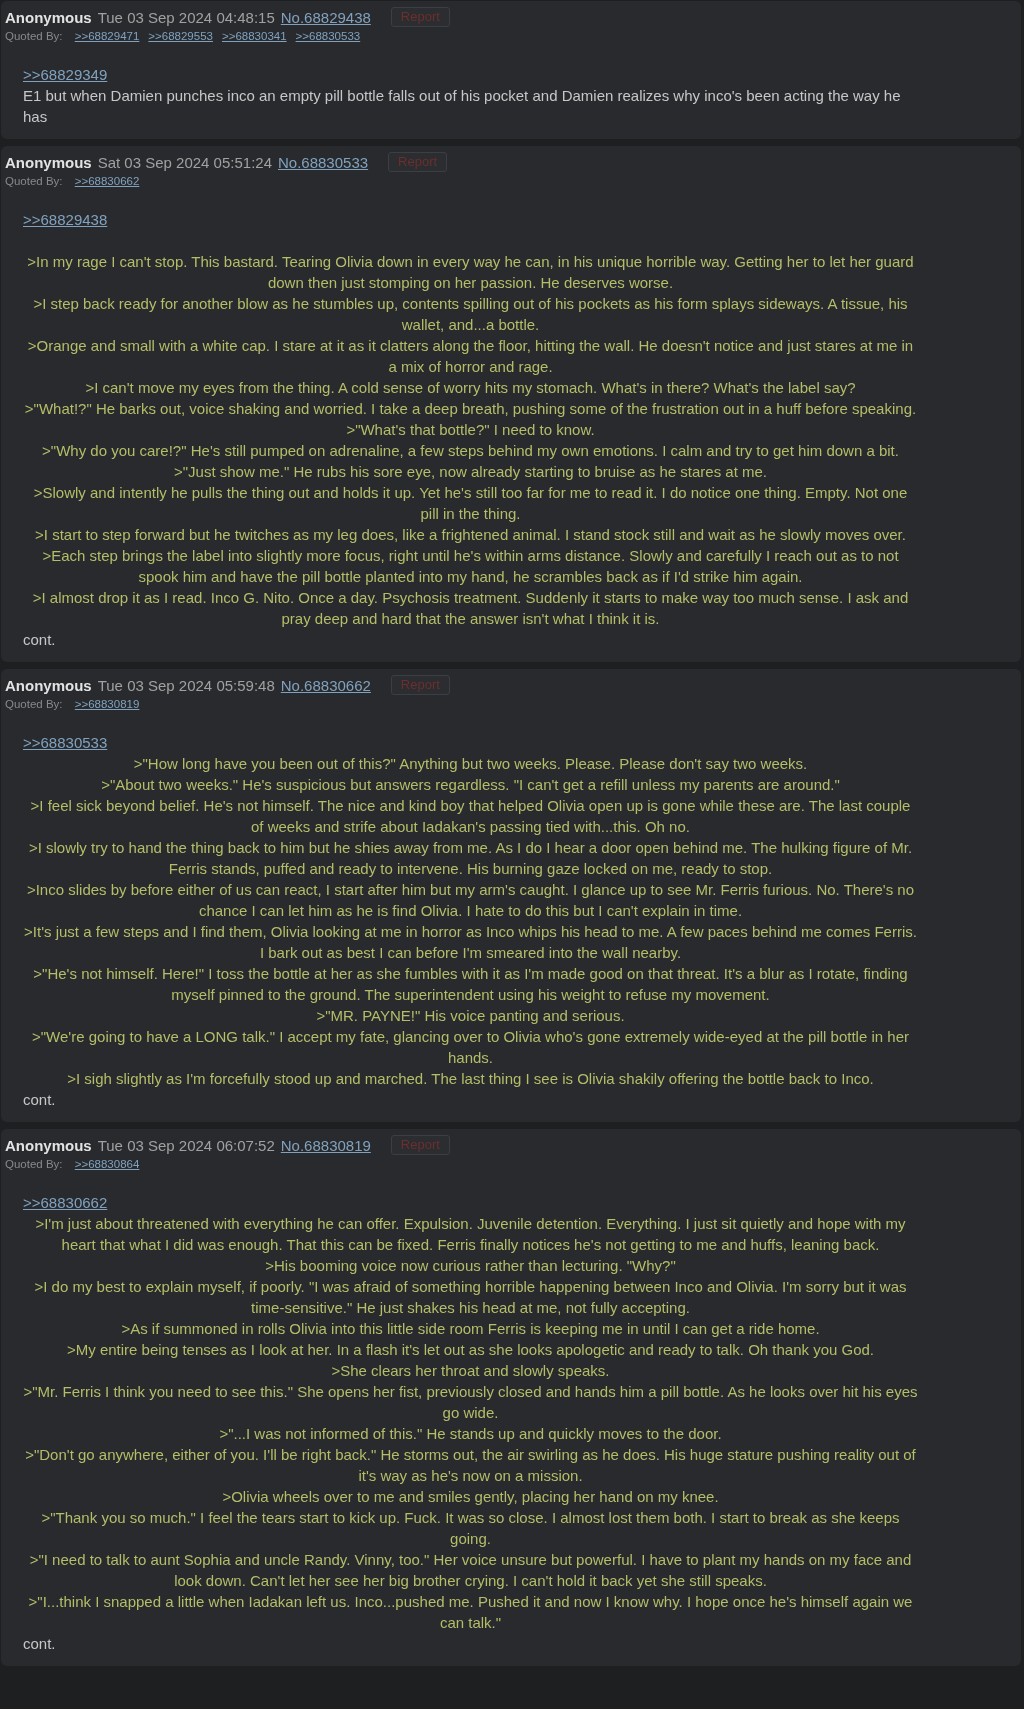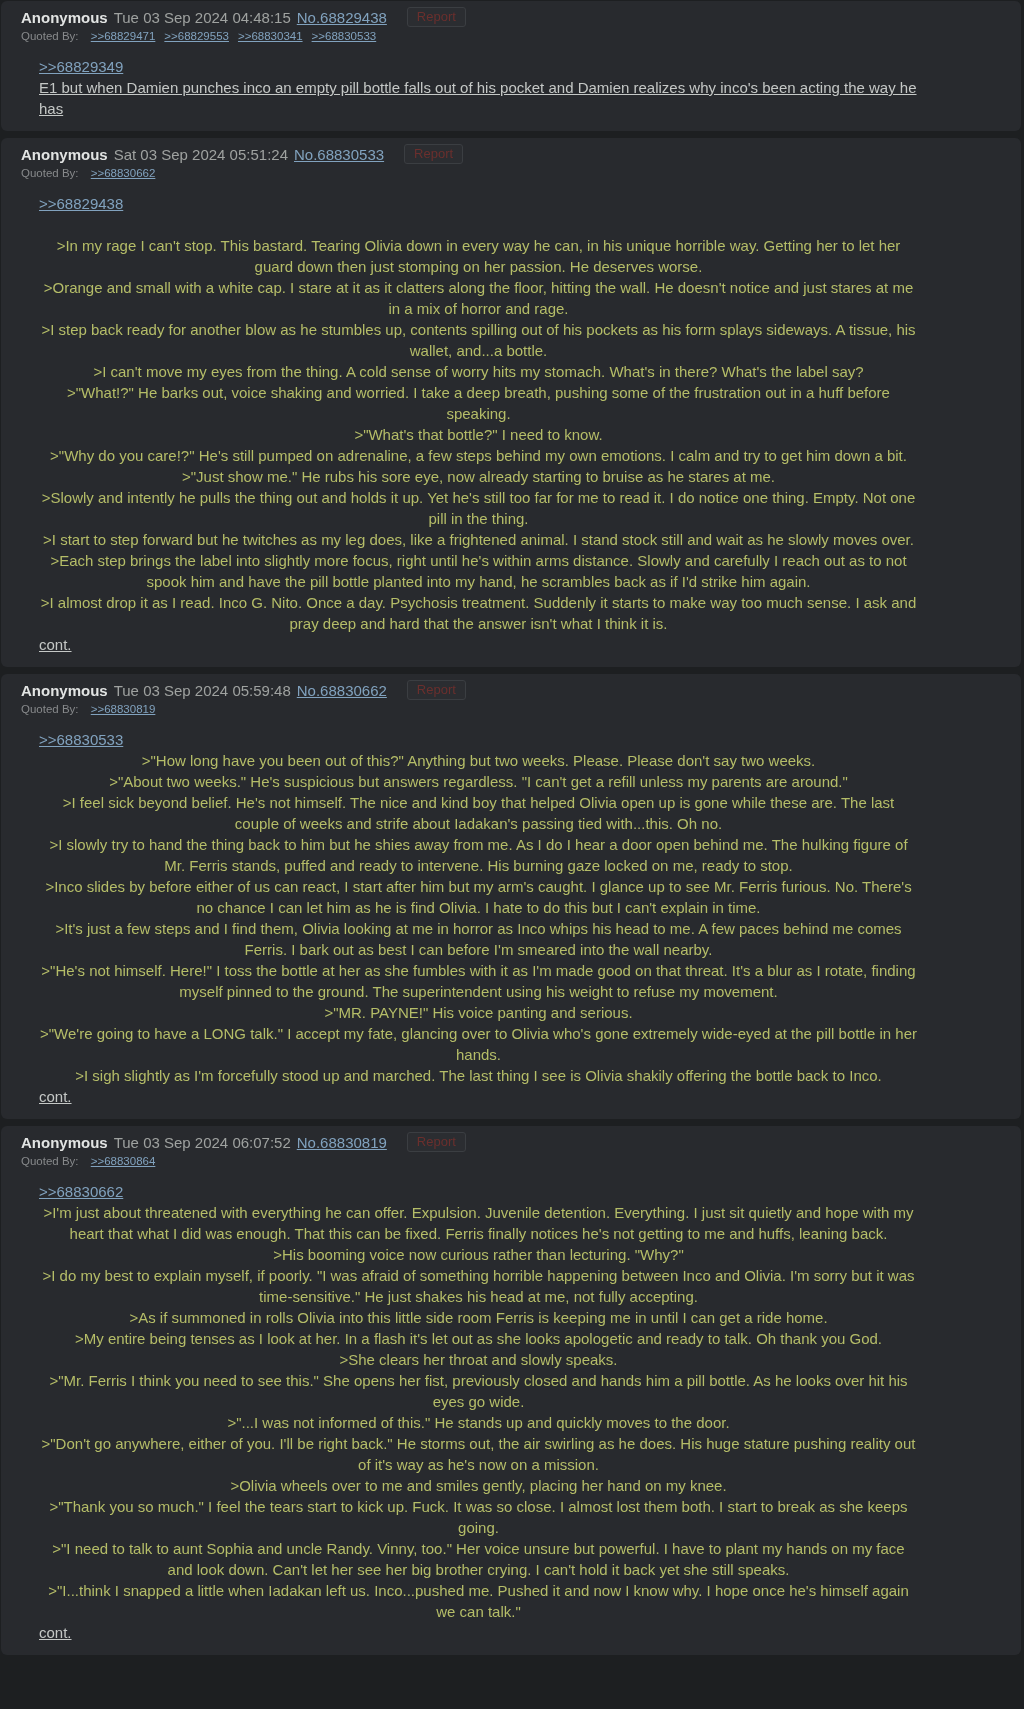--- a/index.html
+++ b/index.html
@@ -13,21 +13,21 @@
     background:var(--page-bg);
     font-family:"Liberation Sans",sans-serif;
     font-size:15px;
     color:var(--text);
     width:1024px;
   }
   #thread{padding:1px 1px 4px 1px;}
   .post{
     background:var(--post-bg);
     border-radius:6px;
-    padding:6px 8px 12px 20px;
+    padding:6px 8px 12px 4px;
     margin:0 0 7px 0;
     width:fit-content;
     max-width:calc(100% - 2px);
   }
   .post-header{line-height:19px;white-space:nowrap;}
   .name{font-weight:bold;color:var(--name);}
   .date{color:var(--date);margin-left:6px;}
   .no-link{color:var(--link);text-decoration:underline;margin-left:6px;cursor:pointer;}
   .report-btn{
     margin-left:20px;
@@ -37,24 +37,24 @@
     color:var(--report);
     font-size:13px;
     line-height:15px;
     padding:1px 9px 2px 9px;
     font-family:"Liberation Sans",sans-serif;
     cursor:pointer;
     vertical-align:2px;
   }
   .quoted-by{font-size:11.5px;line-height:14px;color:var(--backlink-label);margin-top:2px;}
   .qb-link{color:var(--link);text-decoration:underline;margin-left:9px;cursor:pointer;}
-  .post-body{margin:13px 95px 0 18px;line-height:21px;}
+  .post-body{margin:21px 95px 0 18px;line-height:21px;}
   .line{min-height:21px;}
   .line.green{color:var(--greentext);text-align:center;}
-  .line.plain{color:var(--text);text-decoration:underline;}
+  .line.plain{color:var(--text);}
   .quotelink{color:var(--link);text-decoration:underline;cursor:pointer;}
 </style>
 </head>
 <body>
 
 <div id="thread">
   <div class="post">
     <div class="post-header">
       <span class="name">Anonymous</span><span class="date">Tue 03 Sep 2024 04:48:15</span><a class="no-link">No.68829438</a><button class="report-btn">Report</button>
     </div>
@@ -71,22 +71,22 @@
     <div class="post-header">
       <span class="name">Anonymous</span><span class="date">Sat 03 Sep 2024 05:51:24</span><a class="no-link">No.68830533</a><button class="report-btn">Report</button>
     </div>
     <div class="quoted-by">
       <span class="qb-label">Quoted By:</span>
     <a class="qb-link">&gt;&gt;68830662</a></div>
     <blockquote class="post-body">
         <div class="line"><a class="quotelink">&gt;&gt;68829438</a></div>
         <div class="line blank">&nbsp;</div>
         <div class="line green">&gt;In my rage I can't stop. This bastard. Tearing Olivia down in every way he can, in his unique horrible way. Getting her to let her guard down then just stomping on her passion. He deserves worse.</div>
+        <div class="line green">&gt;I step back ready for another blow as he stumbles up, contents spilling out of his pockets as his form splays sideways. A tissue, his wallet, and...a bottle.</div>
         <div class="line green">&gt;Orange and small with a white cap. I stare at it as it clatters along the floor, hitting the wall. He doesn't notice and just stares at me in a mix of horror and rage.</div>
-        <div class="line green">&gt;I step back ready for another blow as he stumbles up, contents spilling out of his pockets as his form splays sideways. A tissue, his wallet, and...a bottle.</div>
         <div class="line green">&gt;I can't move my eyes from the thing. A cold sense of worry hits my stomach. What's in there? What's the label say?</div>
         <div class="line green">&gt;"What!?" He barks out, voice shaking and worried. I take a deep breath, pushing some of the frustration out in a huff before speaking.</div>
         <div class="line green">&gt;"What's that bottle?" I need to know.</div>
         <div class="line green">&gt;"Why do you care!?" He's still pumped on adrenaline, a few steps behind my own emotions. I calm and try to get him down a bit.</div>
         <div class="line green">&gt;"Just show me." He rubs his sore eye, now already starting to bruise as he stares at me.</div>
         <div class="line green">&gt;Slowly and intently he pulls the thing out and holds it up. Yet he's still too far for me to read it. I do notice one thing. Empty. Not one pill in the thing.</div>
         <div class="line green">&gt;I start to step forward but he twitches as my leg does, like a frightened animal. I stand stock still and wait as he slowly moves over.</div>
         <div class="line green">&gt;Each step brings the label into slightly more focus, right until he's within arms distance. Slowly and carefully I reach out as to not spook him and have the pill bottle planted into my hand, he scrambles back as if I'd strike him again.</div>
         <div class="line green">&gt;I almost drop it as I read. Inco G. Nito. Once a day. Psychosis treatment. Suddenly it starts to make way too much sense. I ask and pray deep and hard that the answer isn't what I think it is.</div>
         <div class="line plain">cont.</div>

